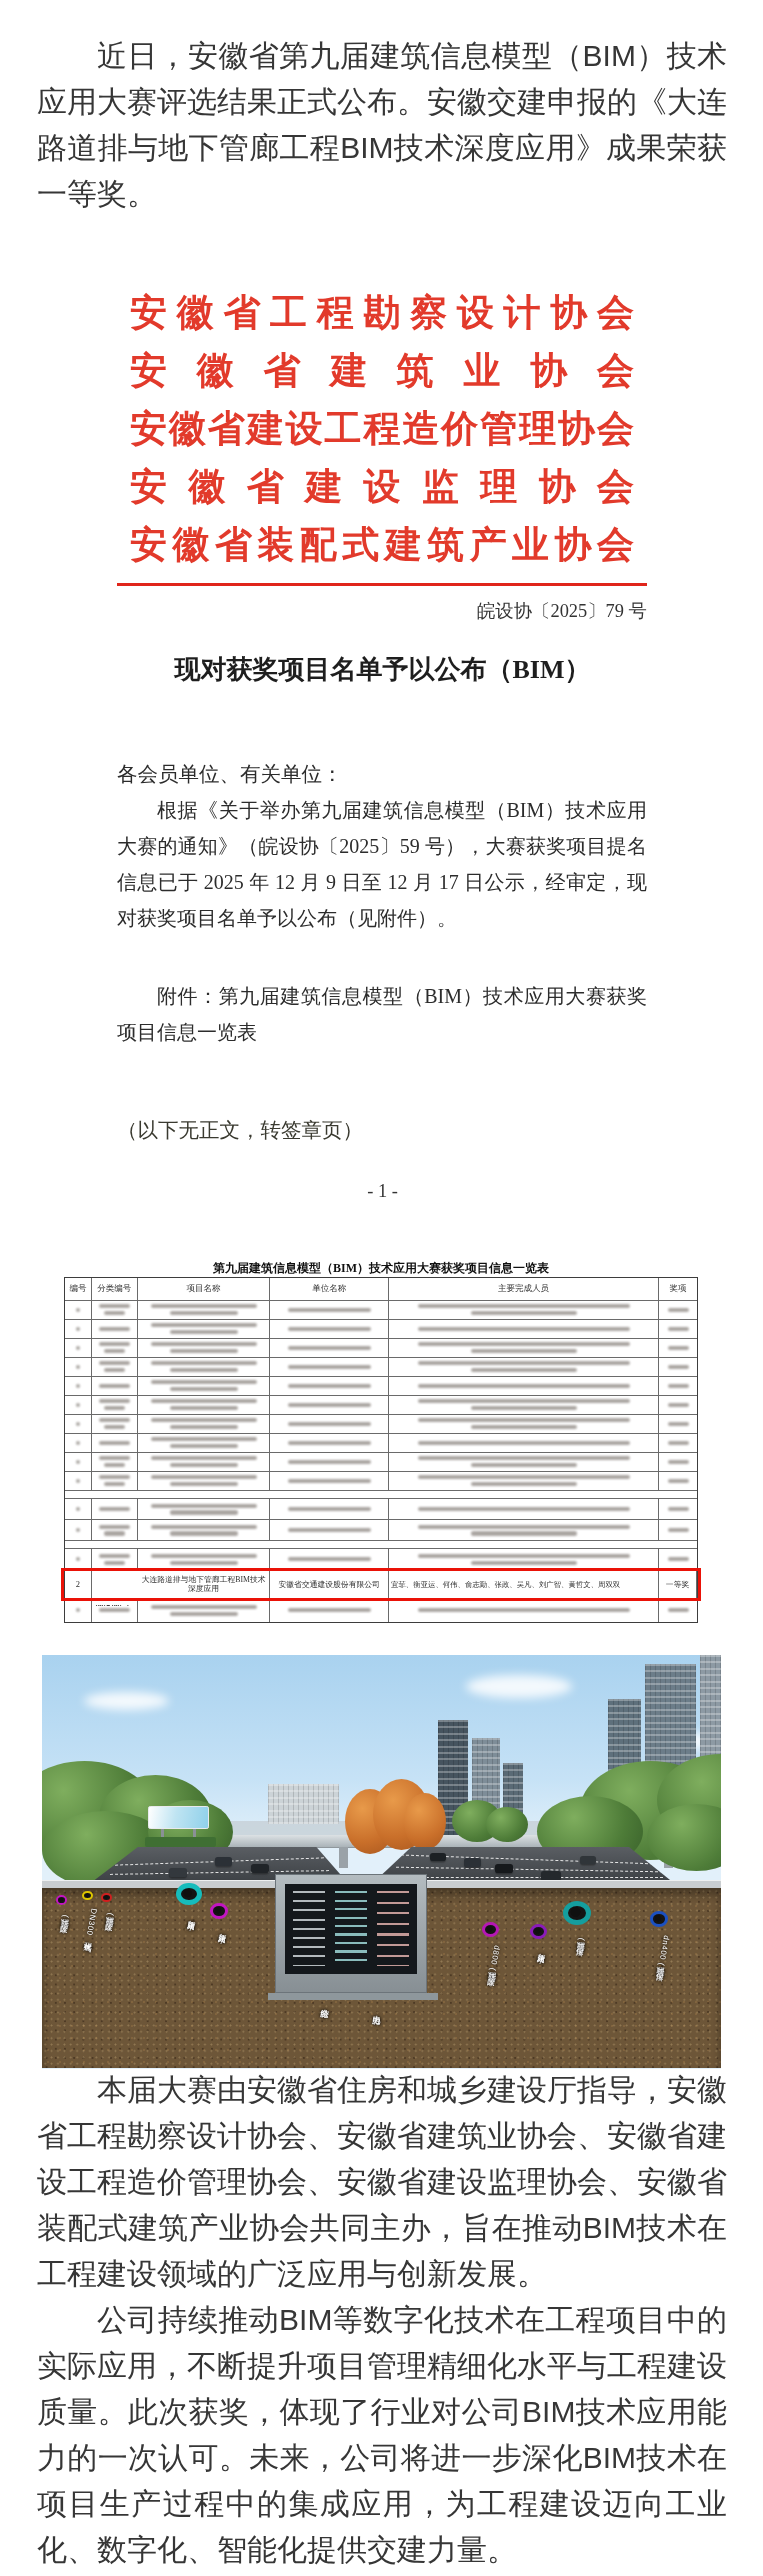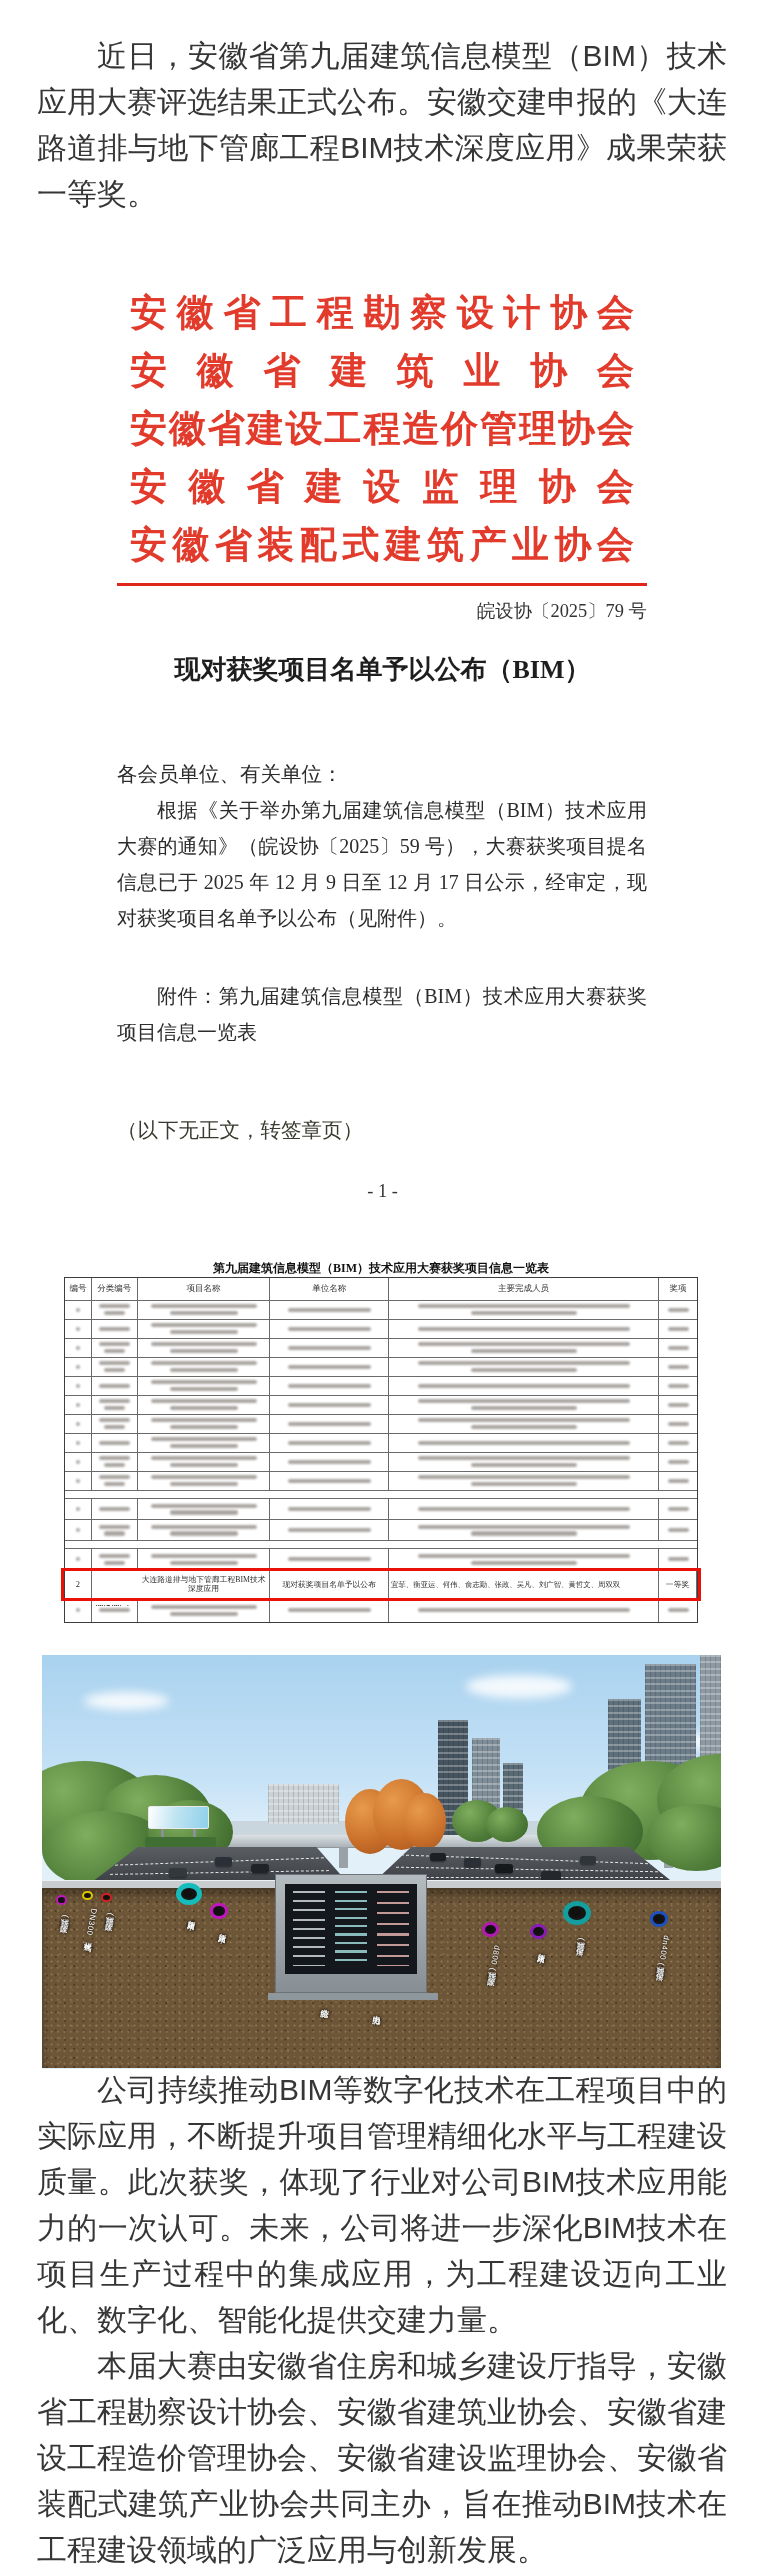--- a/index.html
+++ b/index.html
@@ -423,21 +423,21 @@
           <div class="sm" style="width: 106px; max-width: 92%;"></div>
         </div>
         <div class="tcell" style="width: 38px;">
           <div class="sm" style="width: 21px; max-width: 92%;"></div>
         </div>
       </div>
       <div class="trow" style="height: 28px;">
         <div class="tcell hl-cell" style="width: 27px; font-size: 8.5px;">2</div>
         <div class="tcell hl-cell" style="width: 46px; font-size: 12px; margin-top: 34px;">基础设施-施工建造</div>
         <div class="tcell hl-cell" style="width: 133px; font-size: 7.8px;">大连路道排与地下管廊工程BIM技术深度应用</div>
-        <div class="tcell hl-cell" style="width: 119px; font-size: 7.8px;">现对获奖项目名单予以公布</div>
+        <div class="tcell hl-cell" style="width: 119px; font-size: 7.8px;">安徽省交通建设股份有限公司</div>
         <div class="tcell hl-cell" style="width: 271px; font-size: 7.4px; align-items: flex-start; text-align: left;">宜菲、衡亚运、何伟、俞志勤、张政、吴凡、刘广智、黄哲文、周双双</div>
         <div class="tcell hl-cell" style="width: 38px; font-size: 7.8px;">一等奖</div>
         <div class="hl-outline" style="border-color: rgb(234, 18, 8);"></div>
       </div>
       <div class="trow" style="height: 23px;">
         <div class="tcell" style="width: 27px;">
           <div class="sm" style="width: 4.2px; max-width: 92%;"></div>
         </div>
         <div class="tcell" style="width: 46px;">
           <div class="sm" style="width: 31px; max-width: 92%;"></div>
@@ -546,18 +546,18 @@
       <div class="vlabel" style="left: 494px; top: 292px;">新建污水</div>
       <div class="pipe" style="left: 521px; top: 246px; width: 28px; height: 24px; border: 5.7px solid rgb(21, 158, 158); background-color: rgb(20, 20, 20);"></div>
       <div class="vlabel" style="left: 533px; top: 280px;">现状雨水(保留)</div>
       <div class="pipe" style="left: 608px; top: 256px; width: 18.4px; height: 15.6px; border: 3.5px solid rgb(27, 80, 192); background-color: rgb(20, 20, 20);"></div>
       <div class="vlabel" style="left: 615px; top: 280px;">dn400现状给水(保留)</div>
       <div class="vlabel" style="left: 279px; top: 347px; font-size: 8.5px;">综合舱</div>
       <div class="vlabel" style="left: 331px; top: 354px; font-size: 8.5px;">电力舱</div>
     </div>
 
   <div class="art-text" style="top:2067px;">
+    <p>本届大赛由安徽省住房和城乡建设厅指导，安徽省工程勘察设计协会、安徽省建筑业协会、安徽省建设工程造价管理协会、安徽省建设监理协会、安徽省装配式建筑产业协会共同主办，旨在推动BIM技术在工程建设领域的广泛应用与创新发展。</p>
     <p>公司持续推动BIM等数字化技术在工程项目中的实际应用，不断提升项目管理精细化水平与工程建设质量。此次获奖，体现了行业对公司BIM技术应用能力的一次认可。未来，公司将进一步深化BIM技术在项目生产过程中的集成应用，为工程建设迈向工业化、数字化、智能化提供交建力量。</p>
-    <p>本届大赛由安徽省住房和城乡建设厅指导，安徽省工程勘察设计协会、安徽省建筑业协会、安徽省建设工程造价管理协会、安徽省建设监理协会、安徽省装配式建筑产业协会共同主办，旨在推动BIM技术在工程建设领域的广泛应用与创新发展。</p>
   </div>
 
 </div>
 
 
 </body></html>

